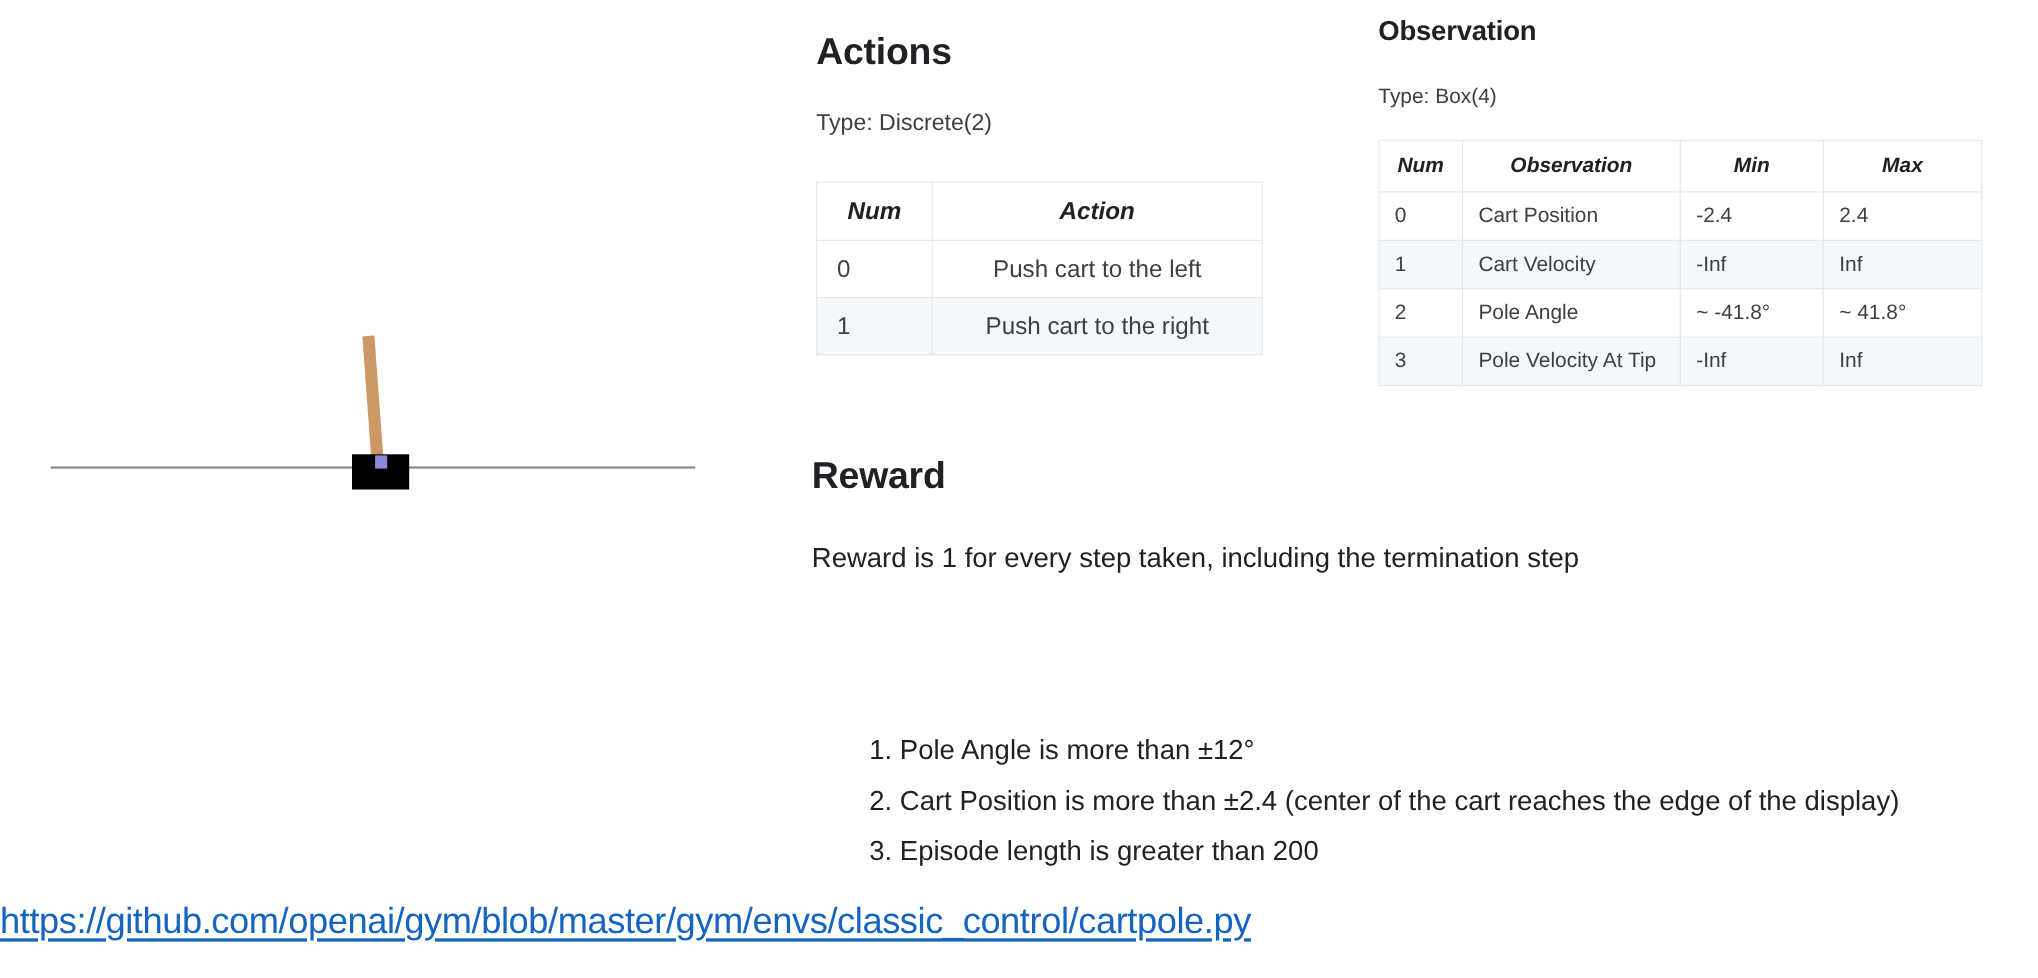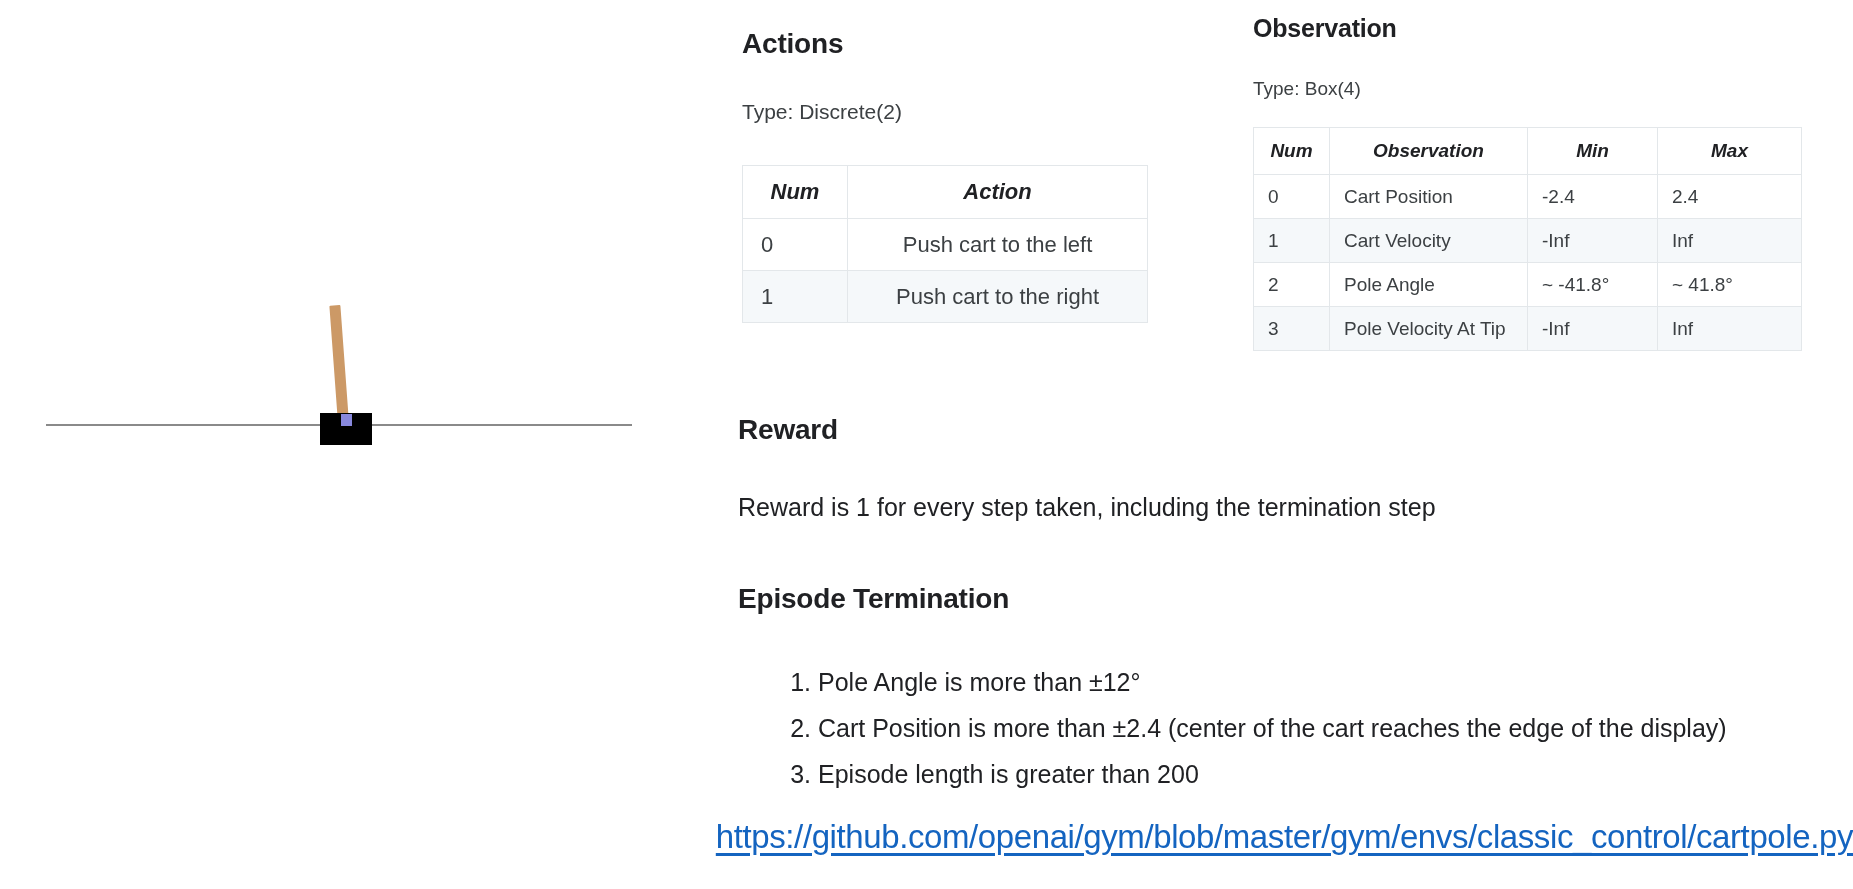--- a/index.html
+++ b/index.html
@@ -63,21 +63,21 @@
     left: 341px;
     top: 414px;
     width: 11px;
     height: 12px;
     background: #8888dd;
   }
 
   
   h2.section-title {
     margin: 0;
-    font-size: 28px;
+    font-size: 34px;
     font-weight: 700;
     color: #202124;
     letter-spacing: -0.2px;
   }
   h3.section-title-sm {
     margin: 0;
     font-size: 25px;
     font-weight: 700;
     color: #202124;
     letter-spacing: -0.2px;
@@ -166,21 +166,21 @@
     font-weight: 400;
     font-stretch: semi-condensed;
   }
 
   
   #source-link-wrap {
     position: absolute;
     left: 0;
     top: 818px;
     width: 1853px;
-    text-align: right;
+    text-align: left;
   }
   #source-link {
     font-size: 33px;
     color: #1464c0;
     text-decoration: underline;
     text-underline-offset: 5px;
     font-stretch: condensed;
     letter-spacing: -0.4px;
     cursor: pointer;
   }
@@ -271,21 +271,20 @@
           <td>-Inf</td>
           <td>Inf</td>
         </tr>
       </tbody>
     </table>
   </div>
 
   <h2 id="reward-heading" class="section-title">Reward</h2>
   <div id="reward-text" class="body-text">Reward is 1 for every step taken, including the termination step</div>
 
-  <h2 id="termination-heading" class="section-title">Episode Termination</h2>
 
   <ol id="termination-list">
     <li>Pole Angle is more than ±12°</li>
     <li>Cart Position is more than ±2.4 (center of the cart reaches the edge of the display)</li>
     <li>Episode length is greater than 200</li>
   </ol>
 
   <div id="source-link-wrap">
     <span id="source-link">https://github.com/openai/gym/blob/master/gym/envs/classic_control/cartpole.py</span>
   </div>

